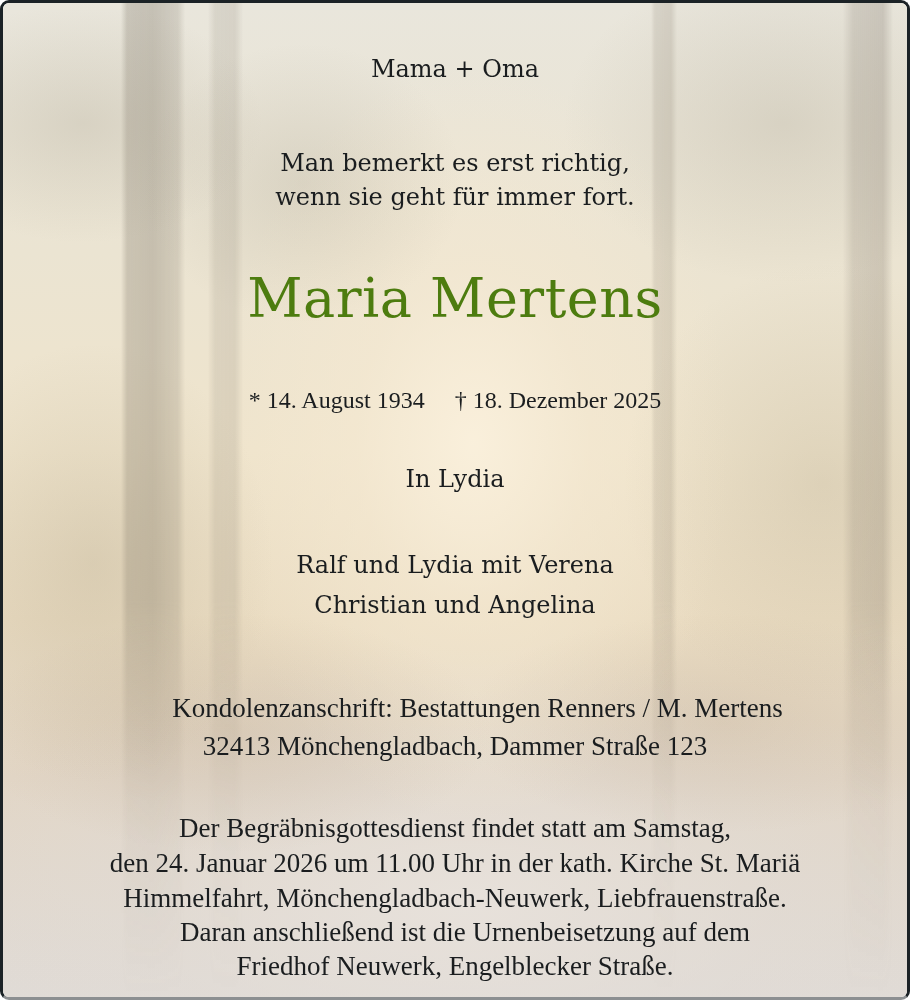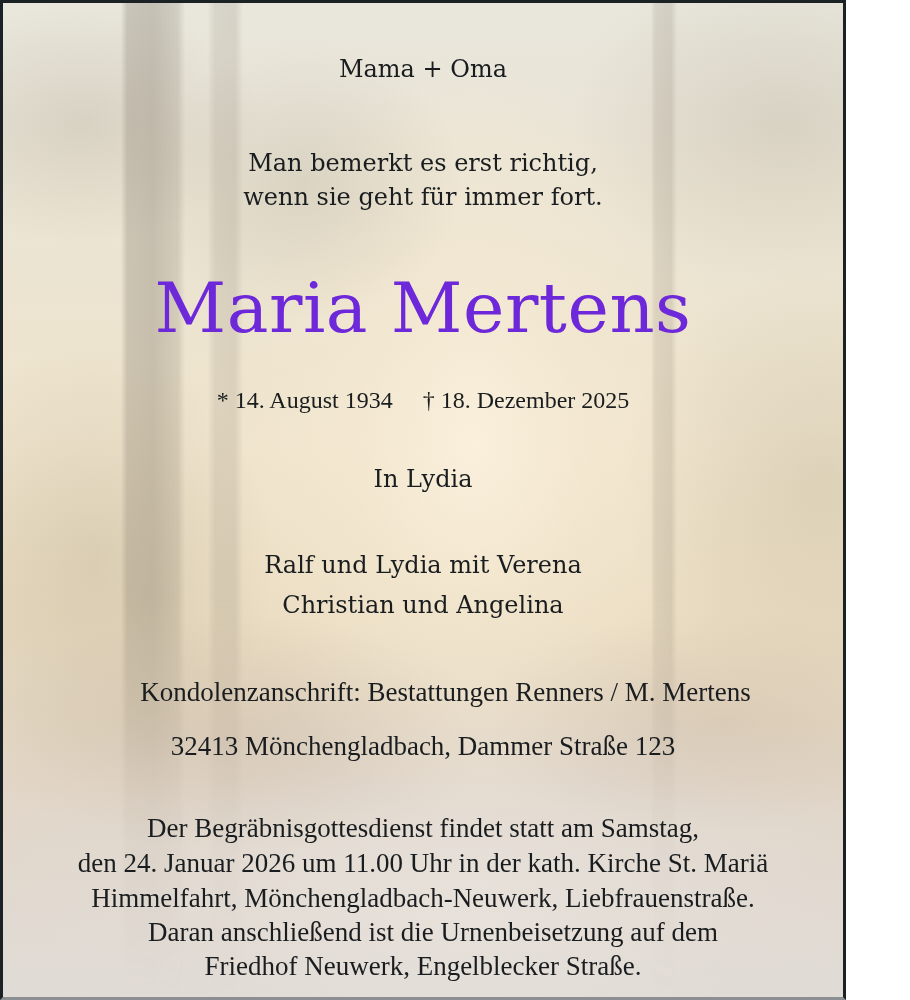--- a/index.html
+++ b/index.html
@@ -2,30 +2,31 @@
 <html><head>
   <meta charset="utf-8">
   <style>
     html, body {
       margin: 0;
       padding: 0;
       background: #ffffff;
     }
     .notice {
       position: relative;
-      width: 846px;
+      width: 910px;
       height: 1000px;
       box-sizing: border-box;
       border-top: 3px solid #1b2226;
       border-left: 3px solid #1b2226;
       border-right: 3px solid #1b2226;
       border-bottom: 3px solid #8c8f91;
       overflow: hidden;
       font-family: "DejaVu Serif", "Liberation Serif", serif;
       color: #1a1d1f;
+      border-radius: 9px;
     }
     
     .bg {
       position: absolute;
       inset: 0;
       background:
         radial-gradient(ellipse 260px 380px at 470px 440px, rgba(250,240,220,0.95) 0%, rgba(245,233,210,0.6) 45%, rgba(240,228,205,0) 100%),
         radial-gradient(ellipse 520px 260px at 460px 900px, rgba(232,226,220,0.9) 0%, rgba(226,220,214,0.4) 60%, rgba(226,220,214,0) 100%),
         linear-gradient(180deg, #e9e6dc 0%, #ebe4d2 25%, #efe4cc 45%, #eadcc2 62%, #e2d6c6 78%, #e0dbd6 100%);
     }
@@ -65,23 +66,23 @@
     .line {
       position: absolute;
       left: 0;
       right: 0;
       text-align: center;
       white-space: nowrap;
     }
     .intro { font-size: 24px; }
     .poem { font-size: 24px; }
     .name {
-      font-size: 70px;
+      font-size: 54px;
       letter-spacing: 0.5px;
-      color: #6d28d9;
+      color: #4d7c0f;
     }
     .dates { font-size: 24px; }
     .dates .gap { display: inline-block; width: 30px; }
     .love { font-size: 24px; }
     .family { font-size: 24px; }
     .address { font-size: 24px; font-family: "Liberation Serif", "DejaVu Serif", serif; font-size: 27px; }
     .service { font-size: 27px; font-family: "Liberation Serif", "DejaVu Serif", serif; }
   </style>
 </head>
 <body>
@@ -101,21 +102,21 @@
 
     <div class="line dates" style="top:384px;font-family:Liberation Serif, serif;">
       <span>* 14. August 1934</span><span class="gap"></span><span>† 18. Dezember 2025</span>
     </div>
 
     <div class="line love" style="top:462px;">In Lydia</div>
 
     <div class="line family" style="top:548px;">Ralf und Lydia mit Verena</div>
     <div class="line family" style="top:588px;">Christian und Angelina</div>
 
-    <div class="line address" style="top:674px;padding-left:45px;">Kondolenzanschrift: Bestattungen Renners / M. Mertens</div>
+    <div class="line address" style="top:690px;padding-left:45px;">Kondolenzanschrift: Bestattungen Renners / M. Mertens</div>
     <div class="line address" style="top:728px;">32413 Mönchengladbach, Dammer Straße 123</div>
 
     <div class="line service" style="top:810px;">Der Begräbnisgottesdienst findet statt am Samstag,</div>
     <div class="line service" style="top:845px;">den 24. Januar 2026 um 11.00 Uhr in der kath. Kirche St. Mariä</div>
     <div class="line service" style="top:880px;">Himmelfahrt, Mönchengladbach-Neuwerk, Liebfrauenstraße.</div>
     <div class="line service" style="top:914px;padding-left:20px;">Daran anschließend ist die Urnenbeisetzung auf dem</div>
     <div class="line service" style="top:948px;">Friedhof Neuwerk, Engelblecker Straße.</div>
   </div>
 </div>
 

